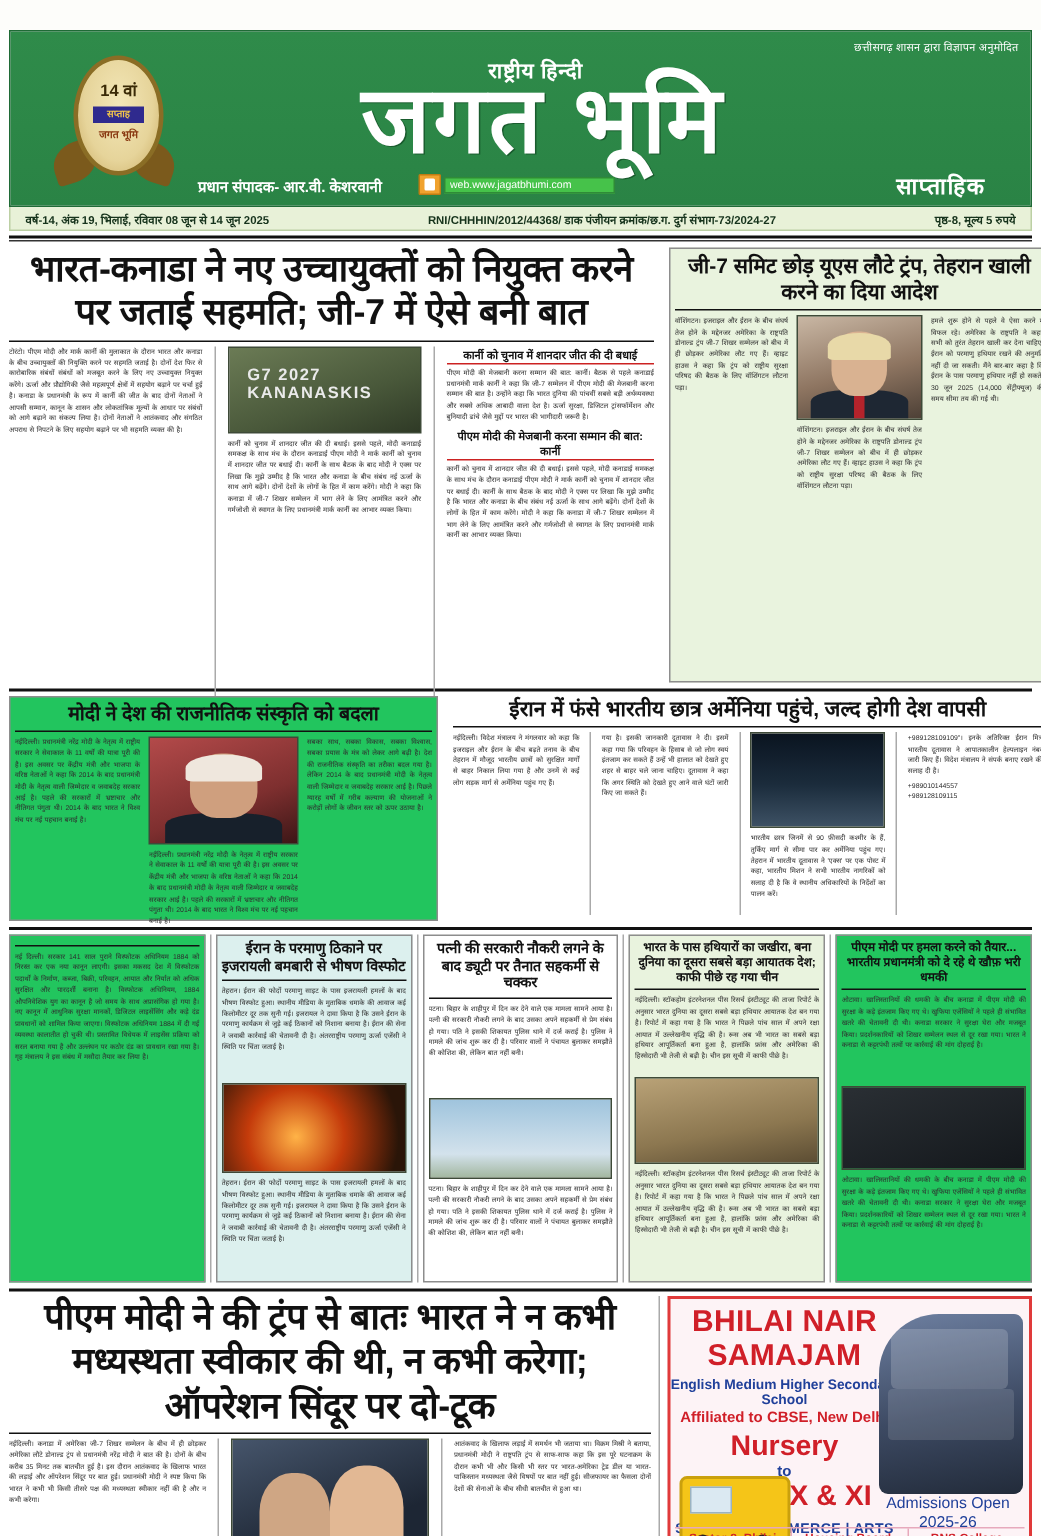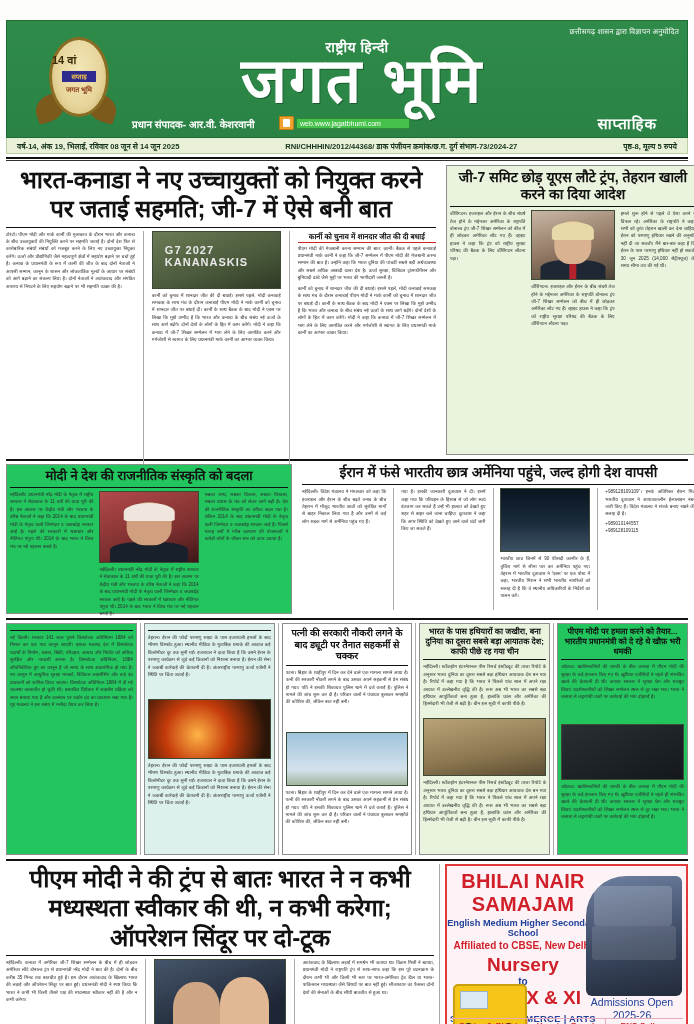--- a/index.html
+++ b/index.html
@@ -74,21 +74,21 @@
   
   .mh-badge{
     position:absolute;left:28px;top:14px;width:82px;height:88px;
   }
   .badge-oval{
     position:absolute;left:14px;top:2px;width:54px;height:74px;
     background:radial-gradient(ellipse at 50% 40%, #f3e7b8 0%, #e6d49a 60%, #c9ab62 100%);
     border:3px solid #8a6d25;border-radius:50%;
   }
   .badge-num{
-    position:absolute;left:0;right:0;top:12px;text-align:left;
+    position:absolute;left:0;right:0;top:12px;text-align:center;
     font-size:11px;font-weight:bold;color:#3a2a06;
   }
   .badge-box{
     position:absolute;left:10px;top:31px;width:34px;height:11px;
     background:#2f2a8e;color:#f3c64a;font-size:6.5px;font-weight:bold;
     text-align:center;line-height:11px;
   }
   .badge-word{
     position:absolute;left:0;right:0;top:45px;text-align:center;
     font-size:7px;font-weight:bold;color:#8a3a12;
@@ -262,20 +262,21 @@
         <div style="width:136px;padding:0 4px;">
           <div class="photo green" style="height:56px;margin-bottom:3px;">
             <div style="position:absolute;left:12px;top:12px;color:#eaeaea;font-size:11px;font-weight:bold;letter-spacing:1px;">G7 2027 KANANASKIS</div>
           </div>
           <div class="txt">कार्नी को चुनाव में शानदार जीत की दी बधाई। इससे पहले, मोदी कनाडाई समकक्ष के साथ मंच के दौरान कनाडाई पीएम मोदी ने मार्क कार्नी को चुनाव में शानदार जीत पर बधाई दी। कार्नी के साथ बैठक के बाद मोदी ने एक्स पर लिखा कि मुझे उम्मीद है कि भारत और कनाडा के बीच संबंध नई ऊर्जा के साथ आगे बढ़ेंगे। दोनों देशों के लोगों के हित में काम करेंगे। मोदी ने कहा कि कनाडा में जी-7 शिखर सम्मेलन में भाग लेने के लिए आमंत्रित करने और गर्मजोशी से स्वागत के लिए प्रधानमंत्री मार्क कार्नी का आभार व्यक्त किया।</div>
         </div>
         <div class="sep-v"></div>
         <div style="width:146px;padding-left:4px;">
           <div class="subhl">कार्नी को चुनाव में शानदार जीत की दी बधाई</div>
           <div class="txt" style="margin-bottom:3px;">पीएम मोदी की मेजबानी करना सम्मान की बात: कार्नी। बैठक से पहले कनाडाई प्रधानमंत्री मार्क कार्नी ने कहा कि जी-7 सम्मेलन में पीएम मोदी की मेजबानी करना सम्मान की बात है। उन्होंने कहा कि भारत दुनिया की पांचवीं सबसे बड़ी अर्थव्यवस्था और सबसे अधिक आबादी वाला देश है। ऊर्जा सुरक्षा, डिजिटल ट्रांसफॉर्मेशन और बुनियादी ढांचे जैसे मुद्दों पर भारत की भागीदारी जरूरी है।</div>
+          <div class="subhl">पीएम मोदी की मेजबानी करना सम्मान की बात: कार्नी</div>
           <div class="txt">कार्नी को चुनाव में शानदार जीत की दी बधाई। इससे पहले, मोदी कनाडाई समकक्ष के साथ मंच के दौरान कनाडाई पीएम मोदी ने मार्क कार्नी को चुनाव में शानदार जीत पर बधाई दी। कार्नी के साथ बैठक के बाद मोदी ने एक्स पर लिखा कि मुझे उम्मीद है कि भारत और कनाडा के बीच संबंध नई ऊर्जा के साथ आगे बढ़ेंगे। दोनों देशों के लोगों के हित में काम करेंगे। मोदी ने कहा कि कनाडा में जी-7 शिखर सम्मेलन में भाग लेने के लिए आमंत्रित करने और गर्मजोशी से स्वागत के लिए प्रधानमंत्री मार्क कार्नी का आभार व्यक्त किया।</div>
         </div>
       </div>
     </div>
 
     <div class="sep-v" style="margin:0 5px;"></div>
 
     <div class="band-green boxed" style="width:246px;padding:3px;">
       <div class="hl h-sec">जी-7 समिट छोड़ यूएस लौटे ट्रंप, तेहरान खाली करने का दिया आदेश</div>
       <div style="height:1px;background:#111;margin:3px 0;"></div>
@@ -357,20 +358,21 @@
   <div class="row" style="height:232px;">
 
     <div class="band-cream boxed" style="width:128px;padding:3px;">
       <div style="height:1px;background:#111;margin:3px 0;"></div>
       <div class="txt">नई दिल्ली। सरकार 141 साल पुराने विस्फोटक अधिनियम 1884 को निरस्त कर एक नया कानून लाएगी। इसका मकसद देश में विस्फोटक पदार्थों के निर्माण, कब्जा, बिक्री, परिवहन, आयात और निर्यात को अधिक सुरक्षित और पारदर्शी बनाना है। विस्फोटक अधिनियम, 1884 औपनिवेशिक युग का कानून है जो समय के साथ अप्रासंगिक हो गया है। नए कानून में आधुनिक सुरक्षा मानकों, डिजिटल लाइसेंसिंग और कड़े दंड प्रावधानों को शामिल किया जाएगा। विस्फोटक अधिनियम 1884 में दी गई व्यवस्था कालातीत हो चुकी थी। प्रस्तावित विधेयक में लाइसेंस प्रक्रिया को सरल बनाया गया है और उल्लंघन पर कठोर दंड का प्रावधान रखा गया है। गृह मंत्रालय ने इस संबंध में मसौदा तैयार कर लिया है।</div>
     </div>
 
     <div class="sep-v" style="margin:0 3px;"></div>
 
     <div class="band-cyan boxed" style="width:128px;padding:3px;">
+      <div class="hl h-small">ईरान के परमाणु ठिकाने पर इजरायली बमबारी से भीषण विस्फोट</div>
       <div style="height:1px;background:#111;margin:3px 0;"></div>
       <div class="txt" style="height:62px;overflow:hidden;">तेहरान। ईरान की फोर्दो परमाणु साइट के पास इजरायली हमलों के बाद भीषण विस्फोट हुआ। स्थानीय मीडिया के मुताबिक धमाके की आवाज कई किलोमीटर दूर तक सुनी गई। इजरायल ने दावा किया है कि उसने ईरान के परमाणु कार्यक्रम से जुड़े कई ठिकानों को निशाना बनाया है। ईरान की सेना ने जवाबी कार्रवाई की चेतावनी दी है। अंतरराष्ट्रीय परमाणु ऊर्जा एजेंसी ने स्थिति पर चिंता जताई है।</div>
       <div class="photo fire" style="height:58px;margin:3px 0;"></div>
       <div class="txt">तेहरान। ईरान की फोर्दो परमाणु साइट के पास इजरायली हमलों के बाद भीषण विस्फोट हुआ। स्थानीय मीडिया के मुताबिक धमाके की आवाज कई किलोमीटर दूर तक सुनी गई। इजरायल ने दावा किया है कि उसने ईरान के परमाणु कार्यक्रम से जुड़े कई ठिकानों को निशाना बनाया है। ईरान की सेना ने जवाबी कार्रवाई की चेतावनी दी है। अंतरराष्ट्रीय परमाणु ऊर्जा एजेंसी ने स्थिति पर चिंता जताई है।</div>
     </div>
 
     <div class="sep-v" style="margin:0 3px;"></div>
 
     <div class="boxed" style="width:128px;padding:3px;">
       <div class="hl h-small">पत्नी की सरकारी नौकरी लगने के बाद ड्यूटी पर तैनात सहकर्मी से चक्कर</div>

